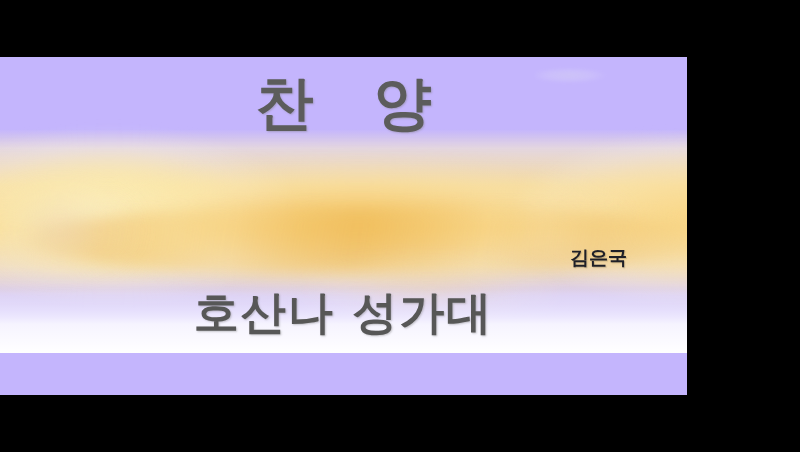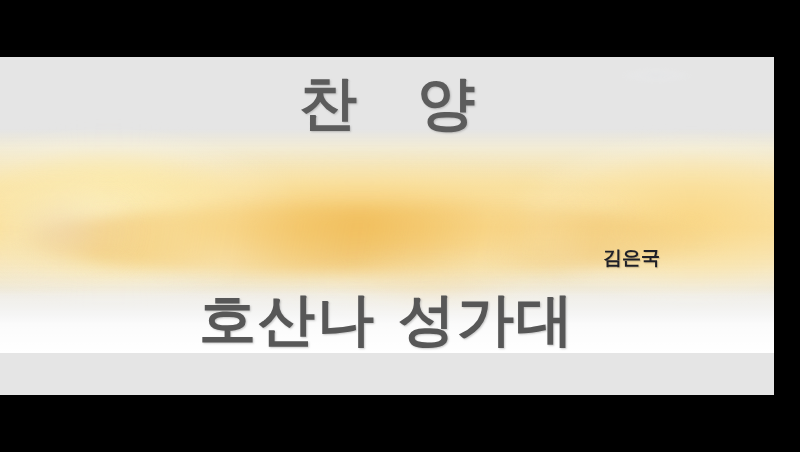--- a/index.html
+++ b/index.html
@@ -23,22 +23,22 @@
     position:absolute; left:0; width:800px;
     background:#000; z-index:40;
   }
   #letterbox-top    { top:0;    height:57px; }
   #letterbox-bottom { bottom:0; height:57px; }
 
   
   #slide {
     position:absolute;
     left:0; top:57px;
-    width:774px; height:338px;
-    background:#e5e5e5;
+    width:687px; height:338px;
+    background:#c4b5fd;
     overflow:hidden;
   }
 
   
   .wash {
     position:absolute; left:0; width:100%;
     pointer-events:none;
   }
   
   #wash-base {
@@ -176,33 +176,33 @@
     font-family:"DejaVu Serif","Liberation Serif",serif;
     font-size:40px;
     letter-spacing:0;
   }
   #song-title .qmark.open  { margin-right:10px; }
   #song-title .qmark.close { margin-left:6px; }
 
   #composer-name {
     position:absolute;
     top:188px; left:0; width:100%;
-    padding-right:114px;
+    padding-right:60px;
     text-align:right;
     font-size:19px;
     font-weight:700;
     letter-spacing:0px;
     color:#1e1f27;
     text-shadow:1px 1px 1px rgba(110,95,70,0.30);
   }
 
   #choir-name {
     position:absolute;
     top:231px; left:0; width:100%;
-    font-size:57px;
+    font-size:45px;
     font-weight:700;
     letter-spacing:2px;
     color:#575757;
     line-height:1.1;
     text-shadow:1px 1px 2px rgba(120,120,120,0.40);
   }
 </style>
 </head>
 <body>
 

